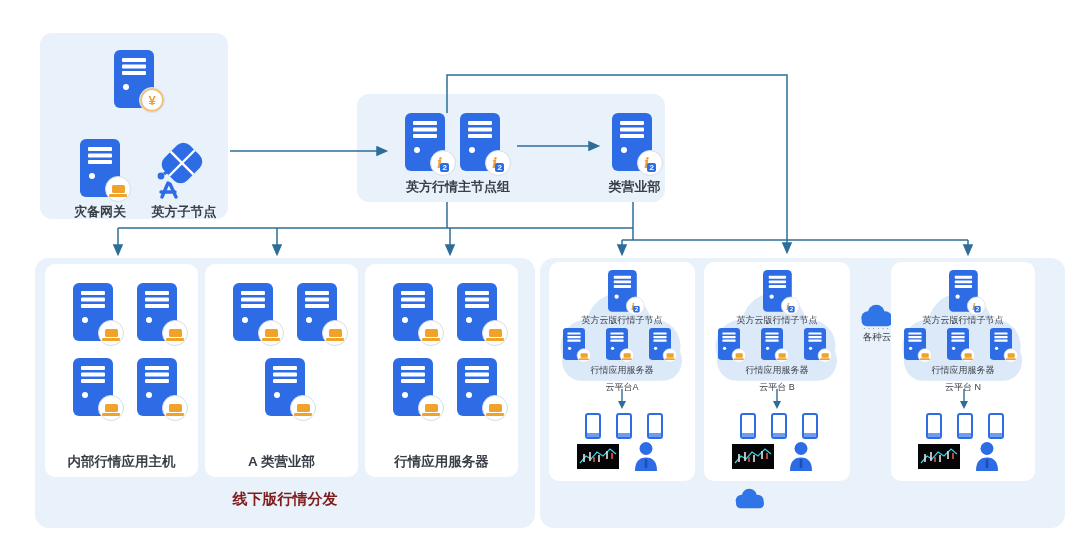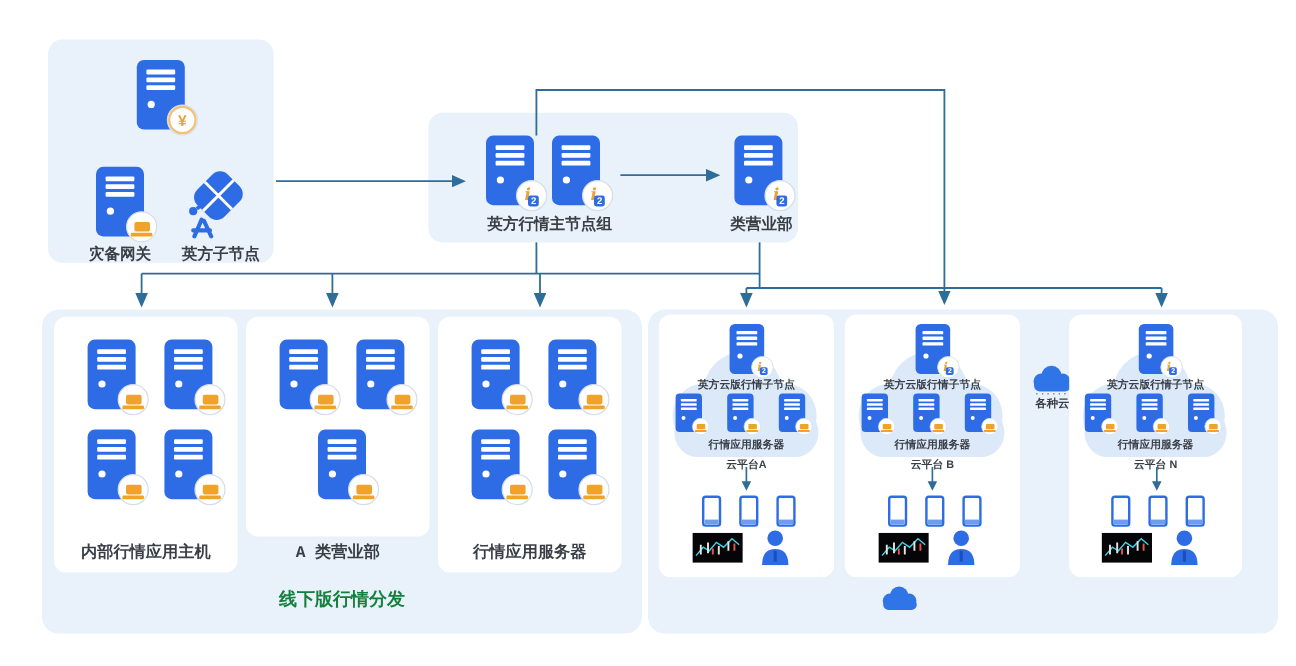--- a/index.html
+++ b/index.html
@@ -2,22 +2,22 @@
 <html><head>
 <meta charset="utf-8">
 <style>
   html,body{margin:0;padding:0;background:#fff;font-family:"Liberation Sans",sans-serif;}
   #canvas{position:relative;width:1080px;height:555px;background:#fff;overflow:hidden;}
 
   .lightbox{position:absolute;background:#e9f1fa;border-radius:14px;}
   .whitebox{position:absolute;background:#ffffff;border-radius:10px;}
 
   .lbl{position:absolute;color:#3a3f47;font-weight:600;font-size:13px;text-align:center;line-height:1.2;}
-  .lbl-sm{position:absolute;color:#3a3f47;font-weight:700;font-size:9px;text-align:center;line-height:1.2;}
-  .title{position:absolute;color:#15803d;font-weight:700;font-size:15px;text-align:center;}
+  .lbl-sm{position:absolute;color:#3a3f47;font-weight:400;font-size:9px;text-align:center;line-height:1.2;}
+  .title{position:absolute;color:#7f1d1d;font-weight:700;font-size:15px;text-align:center;}
 
   
   .server{position:absolute;width:40px;height:58px;background:#2e6ce6;border-radius:6px;}
   .server .bar{position:absolute;left:8px;top:8px;width:24px;height:3.5px;background:#fff;border-radius:1px;
                box-shadow:0 6.5px 0 #fff,0 13px 0 #fff;}
   .server .dot{position:absolute;left:9px;top:34px;width:6px;height:6px;border-radius:50%;background:#fff;}
   .badge{position:absolute;right:-11px;bottom:-5px;width:26px;height:26px;background:#fff;
          border:1px solid #d5dde8;border-radius:50%;display:flex;align-items:center;justify-content:center;box-sizing:border-box;}
   .badge-yen{color:#e8a23b;font-weight:700;font-size:13px;box-shadow:inset 0 0 0 2px #f2c179;}
   .lap{position:relative;width:13px;height:8px;background:#f0a32b;border-radius:1.5px;display:block;}
@@ -101,21 +101,21 @@
       <span class="badge">
           <span class="i2">
             <span class="swirl">i</span>
             <span class="two">2</span>
           </span>
         </span>
     </div>
     <div class="lbl" style="left:210px;top:85px;width:135px;">类营业部</div>
   </div>
 
-  <div class="lightbox" style="left:35px;top:258px;width:500px;height:270px;font-family:Liberation Mono, monospace;">
+  <div class="lightbox" style="left:35px;top:258px;width:500px;height:270px;">
 
     <div class="whitebox" style="left:10px;top:6px;width:153px;height:213px;">
       <div class="server" style="left:28px;top:19px;">
           <span class="bar"></span>
           <span class="dot"></span>
           <span class="badge">
             <span class="lap"></span>
           </span>
         </div>
       <div class="server" style="left:92px;top:19px;">
@@ -135,21 +135,21 @@
       <div class="server" style="left:92px;top:94px;">
           <span class="bar"></span>
           <span class="dot"></span>
           <span class="badge">
             <span class="lap"></span>
           </span>
         </div>
       <div class="lbl" style="left:4px;top:190px;width:145px;font-size:13.5px;">内部行情应用主机</div>
     </div>
 
-    <div class="whitebox" style="left:170px;top:6px;width:153px;height:183px;">
+    <div class="whitebox" style="left:170px;top:6px;width:153px;height:213px;">
       <div class="server" style="left:28px;top:19px;">
           <span class="bar"></span>
           <span class="dot"></span>
           <span class="badge">
             <span class="lap"></span>
           </span>
         </div>
       <div class="server" style="left:92px;top:19px;">
           <span class="bar"></span>
           <span class="dot"></span>

